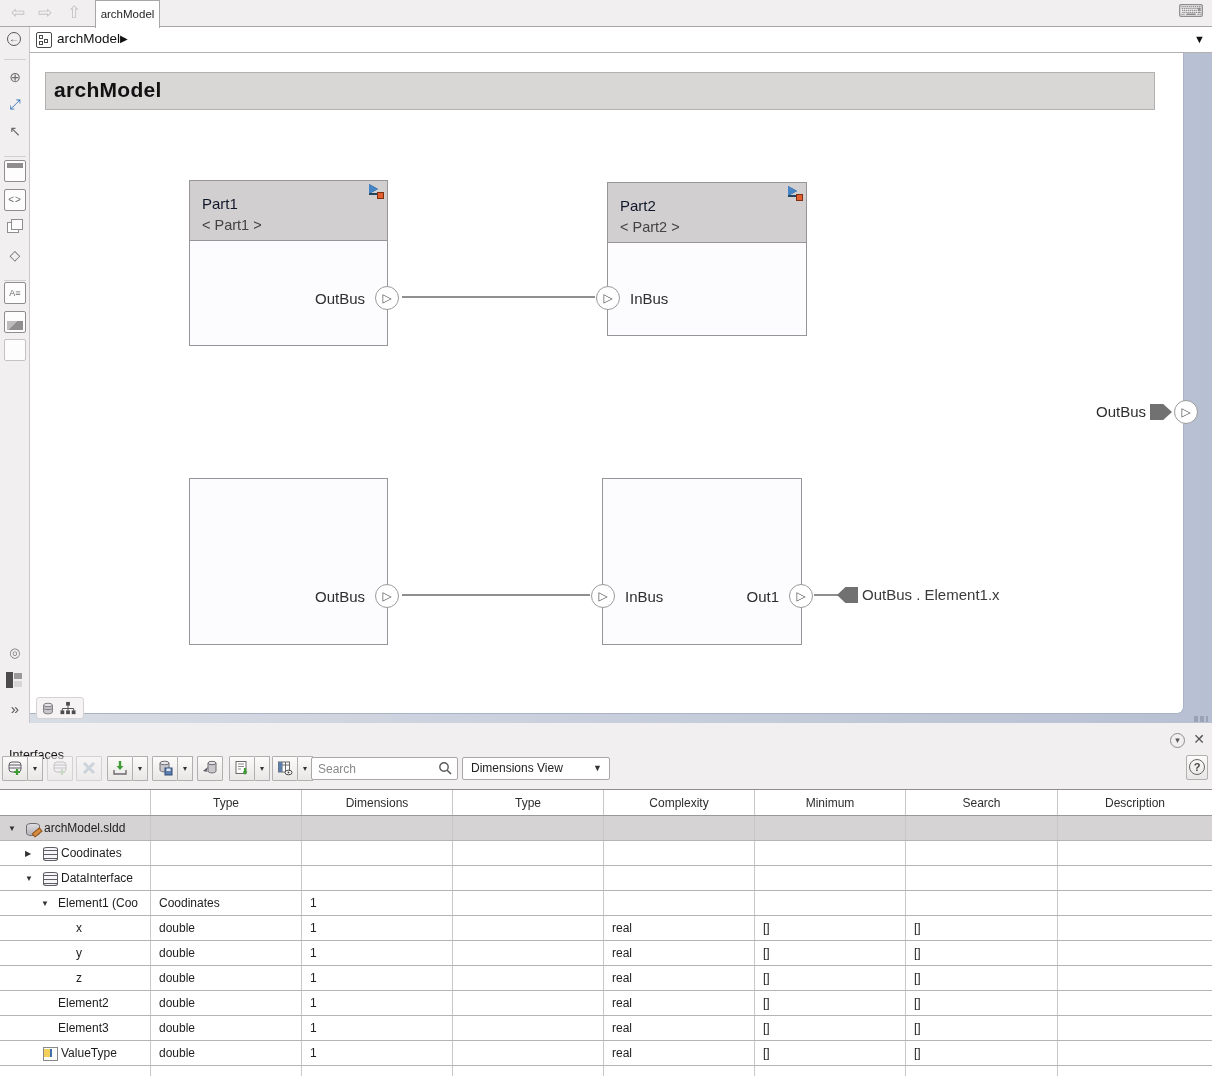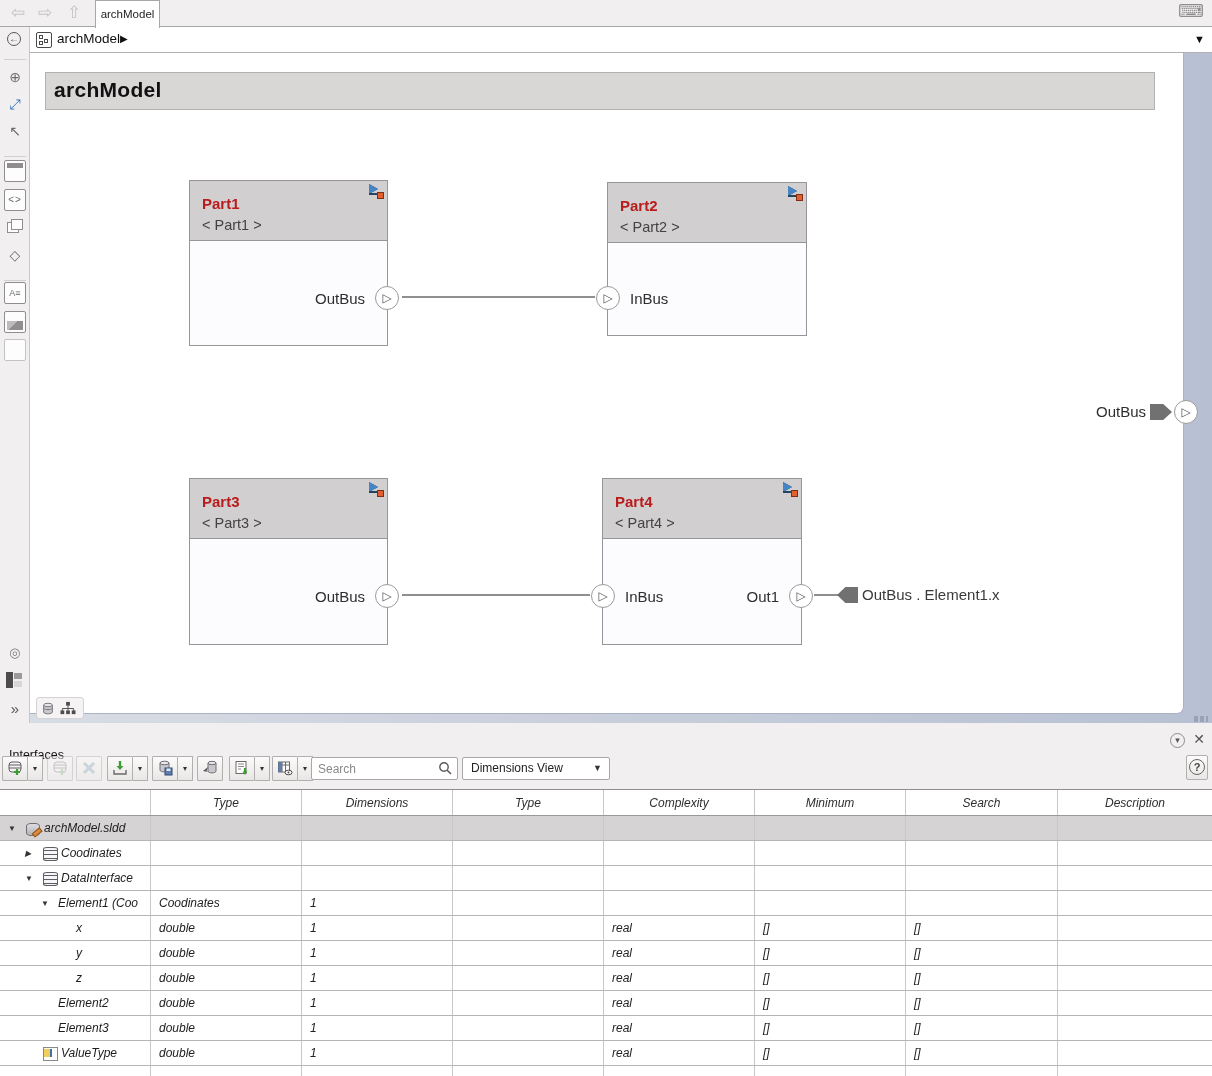--- a/index.html
+++ b/index.html
@@ -47,21 +47,21 @@
   .canvas-frame { position:absolute; left:30px; top:0; width:1182px; height:670px; background:linear-gradient(to right,#d8dce4,#b7c0d2); }
   .canvas { position:absolute; left:0; top:0; width:1154px; height:661px; background:#ffffff; border-right:1px solid #aab3c6; border-bottom:1px solid #aab3c6; border-bottom-right-radius:7px; }
   .grip { position:absolute; right:4px; bottom:1px; width:14px; height:6px; background:repeating-linear-gradient(to right,#9aa3b6 0 4px,transparent 4px 6px); }
 
   .arch-band { position:absolute; left:15px; top:19px; width:1110px; height:38px; background:#d9d6d6; border:1px solid #b3b0b0; }
   .arch-band span { position:absolute; left:8px; top:5px; font-size:21px; font-weight:bold; color:#111; letter-spacing:.3px; }
 
   
   .block { position:absolute; background:#fcfbfe; border:1px solid #97949a; }
   .blk-head { position:absolute; left:0; top:0; right:0; height:60px; background:#d2cfd0; border-bottom:1px solid #97949a; }
-  .blk-name { position:absolute; left:12px; top:14px; font-size:15px; font-weight:bold; color:#b91c1c; }
+  .blk-name { position:absolute; left:12px; top:14px; font-size:15px; font-weight:normal; color:#0f172a; }
   .blk-stereo { position:absolute; left:12px; top:36px; font-size:14.5px; color:#434343; }
   .blk-badge { position:absolute; right:3px; top:3px; width:16px; height:16px; }
   .blk-badge .flag { position:absolute; left:1px; top:0; width:0; height:0; border-left:9px solid #4585c5; border-top:5px solid transparent; border-bottom:5px solid transparent; filter:drop-shadow(0 0 .5px #1c3d63); }
   .blk-badge .stem { position:absolute; left:1px; top:9px; width:9px; height:2px; background:#24455f; }
   .blk-badge .sq { position:absolute; right:0px; top:8px; width:7px; height:7px; background:#e2602f; border:1px solid #7e3014; }
   .port-circle { position:absolute; width:24px; height:24px; border-radius:50%; background:#fff; border:1px solid #9a9a9a; color:#555; font-size:12px; text-align:center; line-height:22px; z-index:3; }
   .port-label { position:absolute; font-size:15px; color:#2e2e2e; white-space:nowrap; }
   .connector { position:absolute; height:2px; background:#8f8f8f; }
   .pent-right { position:absolute; width:22px; height:16px; background:#717171; clip-path:polygon(0 0,60% 0,100% 50%,60% 100%,0 100%); }
   .pent-left { position:absolute; width:21px; height:16px; background:#717171; clip-path:polygon(100% 0,40% 0,0 50%,40% 100%,100% 100%); }
@@ -85,21 +85,21 @@
   .search-wrap { position:absolute; left:311px; top:4px; width:147px; height:23px; background:#fff; border:1px solid #a9a7a7; border-radius:2px; }
   .search-wrap input { position:absolute; left:6px; top:1px; width:115px; height:19px; border:none; outline:none; font-size:12px; color:#333; font-family:"Liberation Sans",sans-serif; background:transparent; }
   .search-wrap input::placeholder { color:#8a8888; }
   .search-wrap svg { position:absolute; right:4px; top:3px; }
   .combo { position:absolute; left:462px; top:4px; width:148px; height:23px; background:#fff; border:1px solid #a9a7a7; border-radius:2px; font-size:12px; color:#222; line-height:21px; padding-left:8px; }
   .combo .dd { position:absolute; right:7px; top:0; font-size:9px; color:#333; }
   .help-btn { position:absolute; right:4px; top:2px; width:22px; height:25px; background:linear-gradient(#fcfbfa,#e9e7e6); border:1px solid #b1afaf; border-radius:2px; text-align:center; }
   .help-btn span { display:inline-block; margin-top:3px; width:16px; height:16px; border:1.3px solid #666; border-radius:50%; font-size:11px; font-weight:bold; color:#444; line-height:15px; }
 
   .itable { position:absolute; left:0; top:66px; width:1212px; height:287px; background:#fff; border-top:1px solid #8f8d8d; overflow:hidden; }
-  .trow { display:grid; grid-template-columns:151px 151px 151px 151px 151px 151px 152px auto; height:25px; border-bottom:1px solid #b6b4b4; background:#fff;font-style:italic; }
+  .trow { display:grid; grid-template-columns:151px 151px 151px 151px 151px 151px 152px auto; height:25px; border-bottom:1px solid #b6b4b4; background:#fff; }
   .trow.head { height:26px; border-bottom:1px solid #9a9898; }
   .trow.selected { background:#d6d3d4; }
   .tcell { border-right:1px solid #c9c7c7; font-size:12px; color:#222; line-height:25px; padding-left:8px; overflow:hidden; white-space:nowrap; }
   .tcell:last-child { border-right:none; }
   .trow.head .tcell { text-align:center; padding-left:0; color:#2e2e2e; line-height:26px; }
   .name-cell { display:flex; align-items:center; padding-left:8px; gap:3px; }
   .nc-d0{ padding-left:8px; } .nc-d1{ padding-left:25px; } .nc-d2{ padding-left:41px; } .nc-d3{ padding-left:76px; }
   .expander { width:14px; font-size:8px; color:#333; flex:0 0 14px; }
   .spacer { flex:0 0 14px; }
   .row-label { font-size:12px; color:#1d1d1d; }
@@ -187,43 +187,25 @@
                 <span class="flag"></span>
                 <span class="stem"></span>
                 <span class="sq"></span>
               </div>
           </div>
           <div class="port-circle" style="left:-12px; top:103px;">▷</div>
           <div class="port-label" style="left:22px; top:107px;">InBus</div>
         </div>
 
         <div class="block" style="left:159px; top:425px; width:199px; height:167px;">
-          <div class="blk-head">
-            <div class="blk-name">Part3</div>
-            <div class="blk-stereo">&lt; Part3 &gt;</div>
-            <div class="blk-badge">
-                <span class="flag"></span>
-                <span class="stem"></span>
-                <span class="sq"></span>
-              </div>
-          </div>
           <div class="port-label" style="right:22px; top:109px;">OutBus</div>
           <div class="port-circle" style="right:-12px; top:105px;">▷</div>
         </div>
 
         <div class="block" style="left:572px; top:425px; width:200px; height:167px;">
-          <div class="blk-head">
-            <div class="blk-name">Part4</div>
-            <div class="blk-stereo">&lt; Part4 &gt;</div>
-            <div class="blk-badge">
-                <span class="flag"></span>
-                <span class="stem"></span>
-                <span class="sq"></span>
-              </div>
-          </div>
           <div class="port-circle" style="left:-12px; top:105px;">▷</div>
           <div class="port-label" style="left:22px; top:109px;">InBus</div>
           <div class="port-label" style="right:22px; top:109px;">Out1</div>
           <div class="port-circle" style="right:-12px; top:105px;">▷</div>
         </div>
 
         <div class="connector" style="left:372px; top:243px; width:193px;"></div>
         <div class="connector" style="left:372px; top:541px; width:188px;"></div>
         <div class="connector" style="left:784px; top:541px; width:24px;"></div>
 

